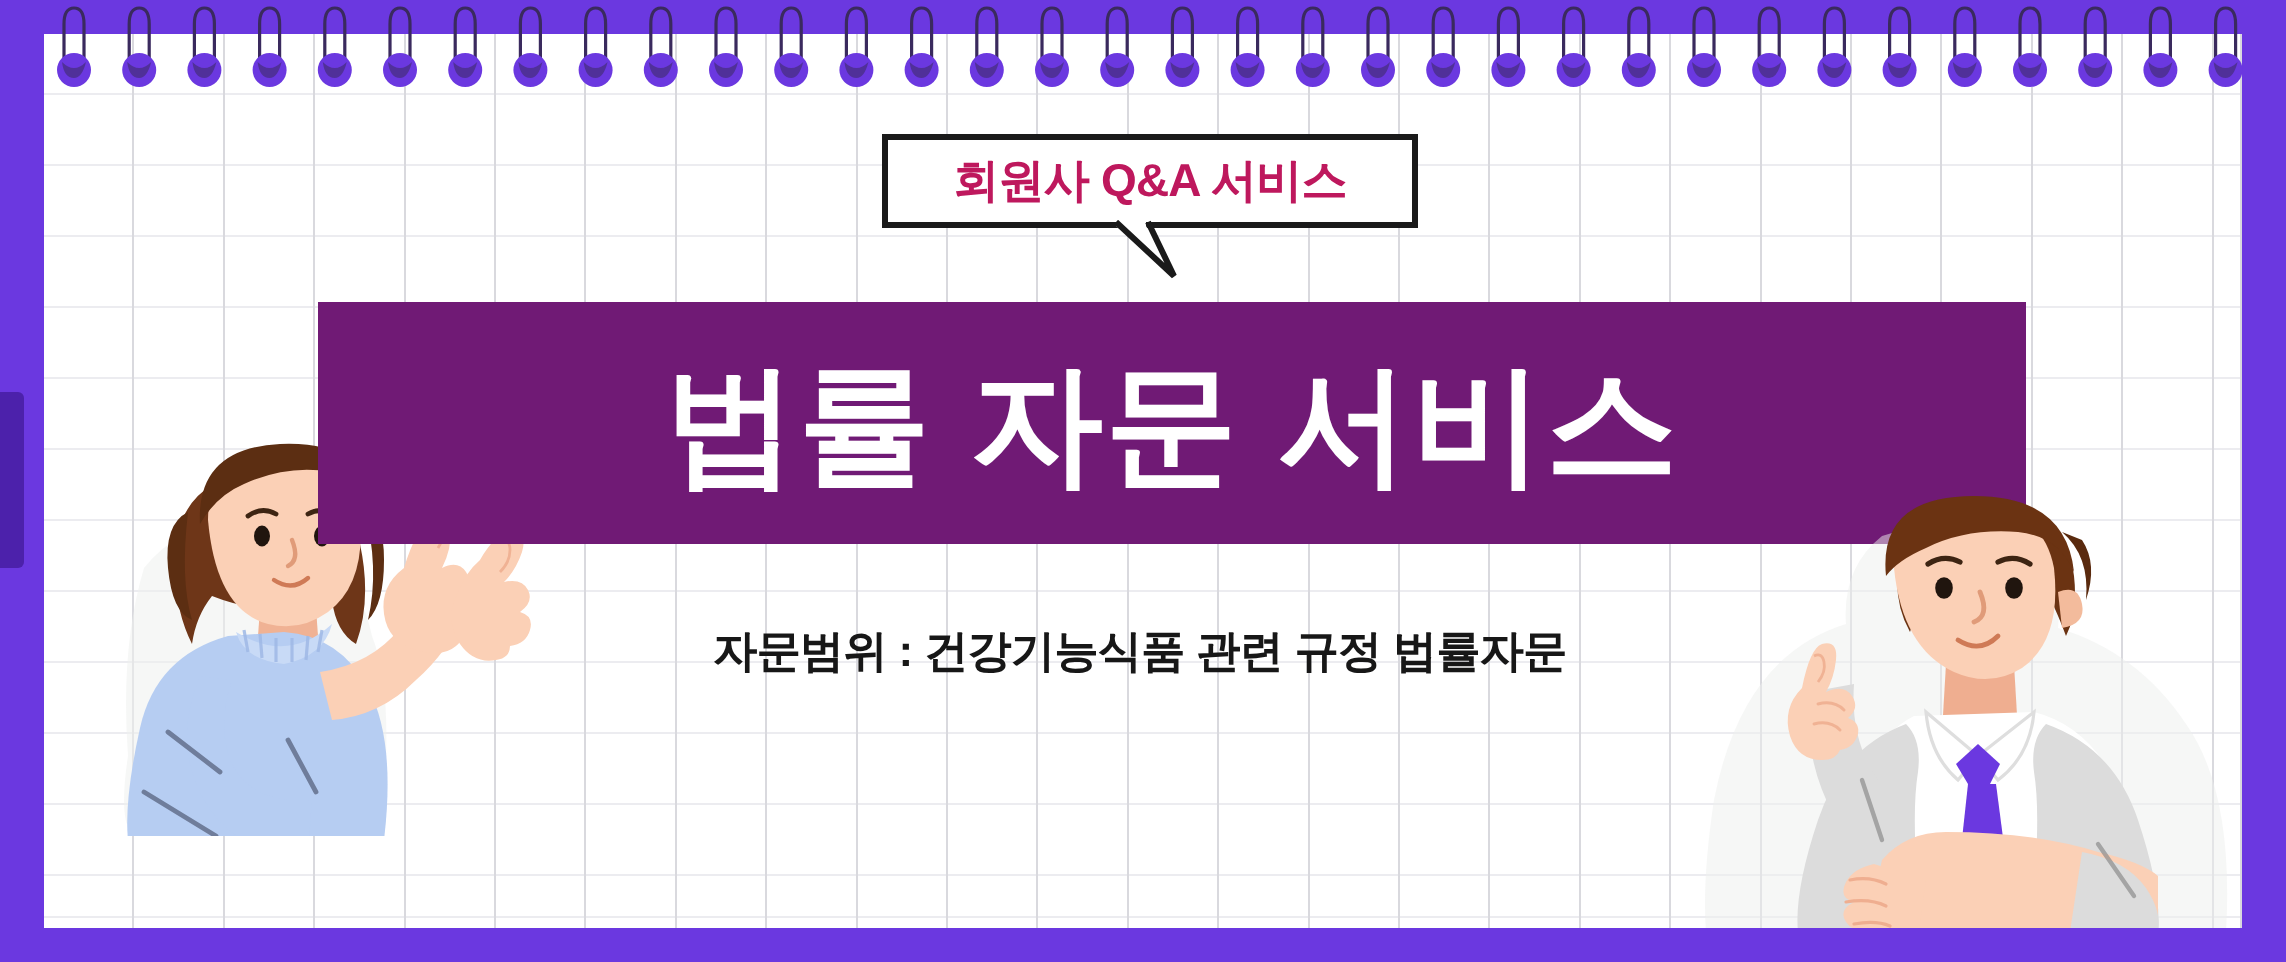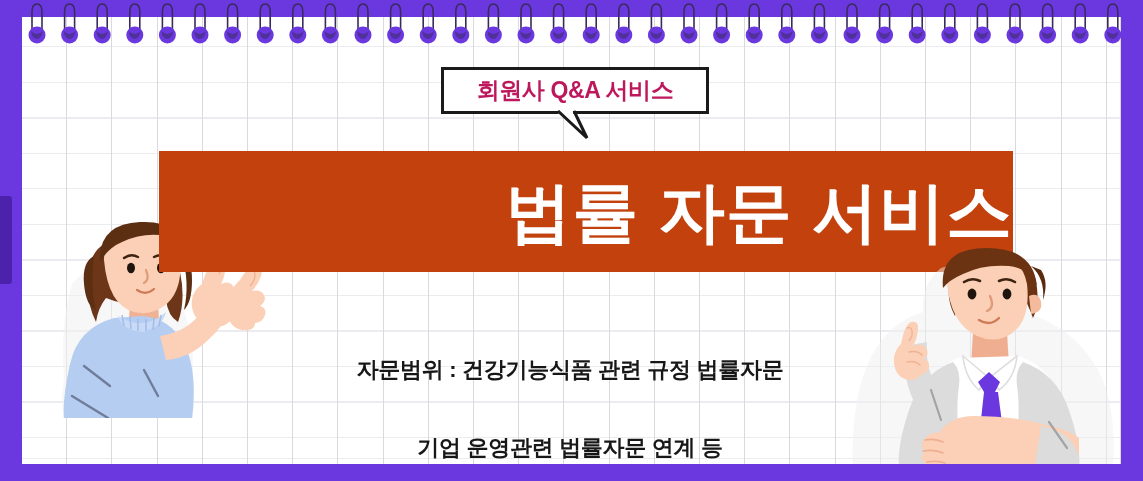--- a/index.html
+++ b/index.html
@@ -103,24 +103,24 @@
     height: 30px;
   }
 
   
   .banner {
     position: absolute;
     left: 159px;
     top: 151px;
     width: 854px;
     height: 121px;
-    background: #c2410c;
+    background: #701a75;
     display: flex;
     align-items: center;
-    justify-content: flex-end;
+    justify-content: center;
   }
   .banner-title {
     font-size: 66px;
     font-weight: 700;
     color: #ffffff;
     letter-spacing: 1px;
     white-space: nowrap;
     line-height: 1;
   }
 
@@ -130,21 +130,21 @@
     left: 240px;
     top: 309px;
     width: 660px;
     text-align: center;
     color: #171717;
     font-size: 22px;
     font-weight: 700;
     line-height: 1.55;
     letter-spacing: -0.3px;
   }
-  .subcopy-line { display: block; white-space: nowrap; margin-top: 44px; }
+  .subcopy-line { display: block; white-space: nowrap; }
 
   
   .char {
     position: absolute;
     pointer-events: none;
   }
   .char-left  { left: 42px;  top: 218px; width: 240px; height: 200px; }
   .char-right { left: 845px; top: 240px; width: 300px; height: 226px; }
 
   
@@ -244,21 +244,20 @@
   <div class="bubble">
     <span class="bubble-text">회원사 Q&amp;A 서비스</span>
   </div>
   <svg class="bubble-tail" viewBox="0 0 50 30">
     <path d="M2 0 L2 3 L30 26 L17 3 L17 0 Z" fill="#ffffff"></path>
     <path d="M2 1 L31 28 L18 1" stroke="#1a1a1a" stroke-width="3" fill="none" stroke-linejoin="miter"></path>
   </svg>
 
   <div class="subcopy">
     <span class="subcopy-line">자문범위 : 건강기능식품  관련  규정 법률자문</span>
-    <span class="subcopy-line">기업 운영관련 법률자문 연계 등</span>
   </div>
 
   <svg class="char char-right" viewBox="0 0 300 226">
 
     <g opacity="0.5" fill="#eef0ee">
       <path d="M96 28 q-20 16 -18 44 q-52 16 -66 88 q-6 40 -4 66 l260 0 q4 -70 -20 -104 q-24 -36 -64 -48 q4 -40 -28 -48 q-32 -8 -60 2 z"></path>
     </g>
 
     <path d="M104 44 q2 -34 42 -34 q42 0 46 38 q2 18 -4 30 q-6 -16 -10 -22 q-26 10 -54 0 q-10 6 -14 20 q-8 -14 -6 -32 z" fill="#6b3312"></path>
 

